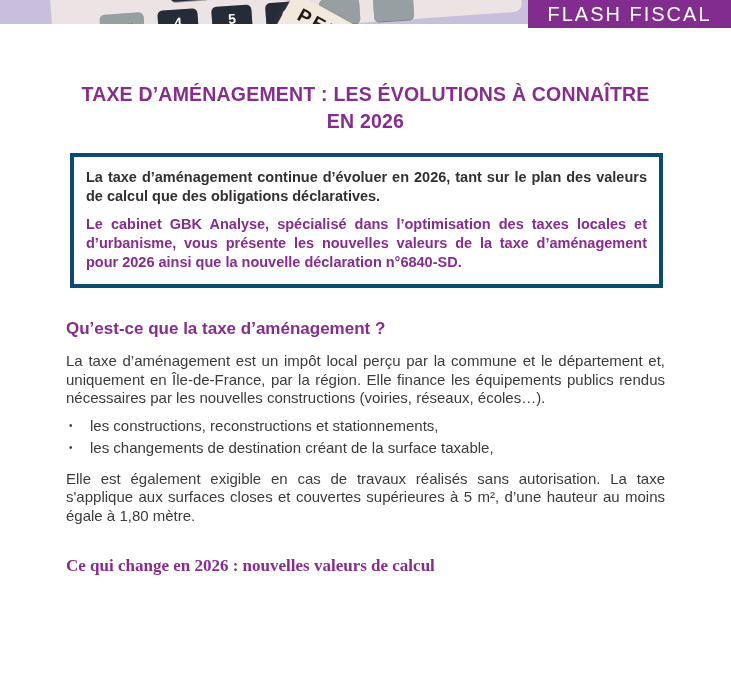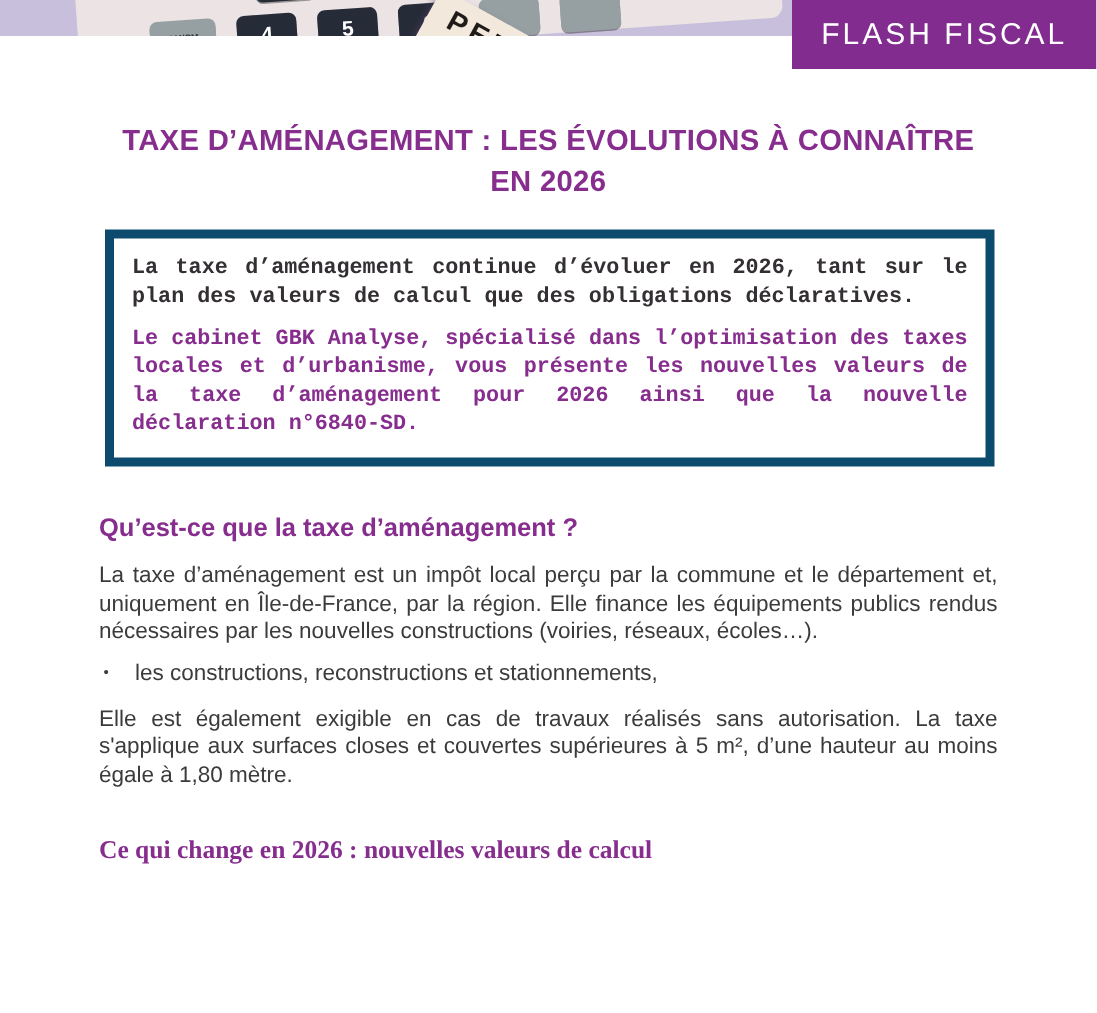--- a/index.html
+++ b/index.html
@@ -17,31 +17,31 @@
   .key { width:40px; height:26px; border-radius:5px; background:#262b38; color:#fff;
          display:flex; align-items:center; justify-content:center; font-size:14px;
          font-weight:bold; box-shadow:0 1px 0 rgba(0,0,0,.35); }
   .key.gray { background:#96a0a3; color:#2a2f33; }
   .key.small-label { font-size:6px; letter-spacing:0; width:44px; }
   .paper { position:absolute; left:295px; top:-8px; width:300px; height:120px;
            background:#f2e8dc; transform:rotate(29deg); transform-origin:top left;
            box-shadow:-2px 2px 4px rgba(90,70,110,.35); }
   .paper-title { position:absolute; left:14px; top:6px; font-size:19px; font-weight:bold;
                  color:#1e1b18; letter-spacing:3px; }
-  .banner { position:absolute; top:0; left:528px; width:203px; height:46px;
+  .banner { position:absolute; top:0; left:528px; width:203px; height:28px;
             display:flex; align-items:center; justify-content:center; }
   .banner-text { color:#ffffff; font-size:20px; letter-spacing:2px; font-weight:400; }
 
   
   .content { position:absolute; top:46px; left:0; width:731px; padding:0 66px; }
 
   .page-title { margin:35px auto 0; max-width:570px; text-align:center;
                 font-size:19.5px; line-height:27px; font-weight:bold; letter-spacing:.2px; }
 
-  .intro-box { margin:18px 2px 0 4px; border:6px solid #0c4a6e; padding:11px 12px 12px;font-family:Liberation Mono, monospace; }
+  .intro-box { margin:18px 2px 0 4px; border:4px solid #0c4a6e; padding:11px 12px 12px; }
   .intro-box p { font-size:14.5px; line-height:19px; font-weight:bold; text-align:justify; }
   .intro-dark { color:#332f33; }
   .intro-purple { margin-top:9px; }
 
   .section-heading { margin-top:31px; font-size:17px; font-weight:bold; }
 
   .body-p { margin-top:13px; font-size:15px; line-height:18.5px; text-align:justify; }
   .list-intro { margin-top:13px; font-size:15px; line-height:18.5px; }
 
   ul.bullets { list-style:none; margin-top:8px; }
@@ -88,19 +88,20 @@
   </div>
 
   <h2 class="section-heading purple-text" style="color: rgb(134, 45, 142);">Qu’est-ce que la taxe d’aménagement ?</h2>
 
   <p class="body-p">La taxe d’aménagement est un impôt local perçu par la commune et le département et, uniquement en Île-de-France, par la région. Elle finance les équipements publics rendus nécessaires par les nouvelles constructions (voiries, réseaux, écoles…).</p>
 
 
 
   <ul class="bullets">
     <li>les constructions, reconstructions et stationnements,</li>
+    <li>les changements de destination créant de la surface taxable,</li>
   </ul>
 
   <p class="body-p">Elle est également exigible en cas de travaux réalisés sans autorisation. La taxe s'applique aux surfaces closes et couvertes supérieures à 5 m², d’une hauteur au moins égale à 1,80 mètre.</p>
 
   <h2 class="section-heading purple-text" style="color: rgb(134, 45, 142); font-family: Liberation Serif, serif;">Ce qui change en 2026 : nouvelles valeurs de calcul</h2>
 
 </div>
 
 </body></html>

